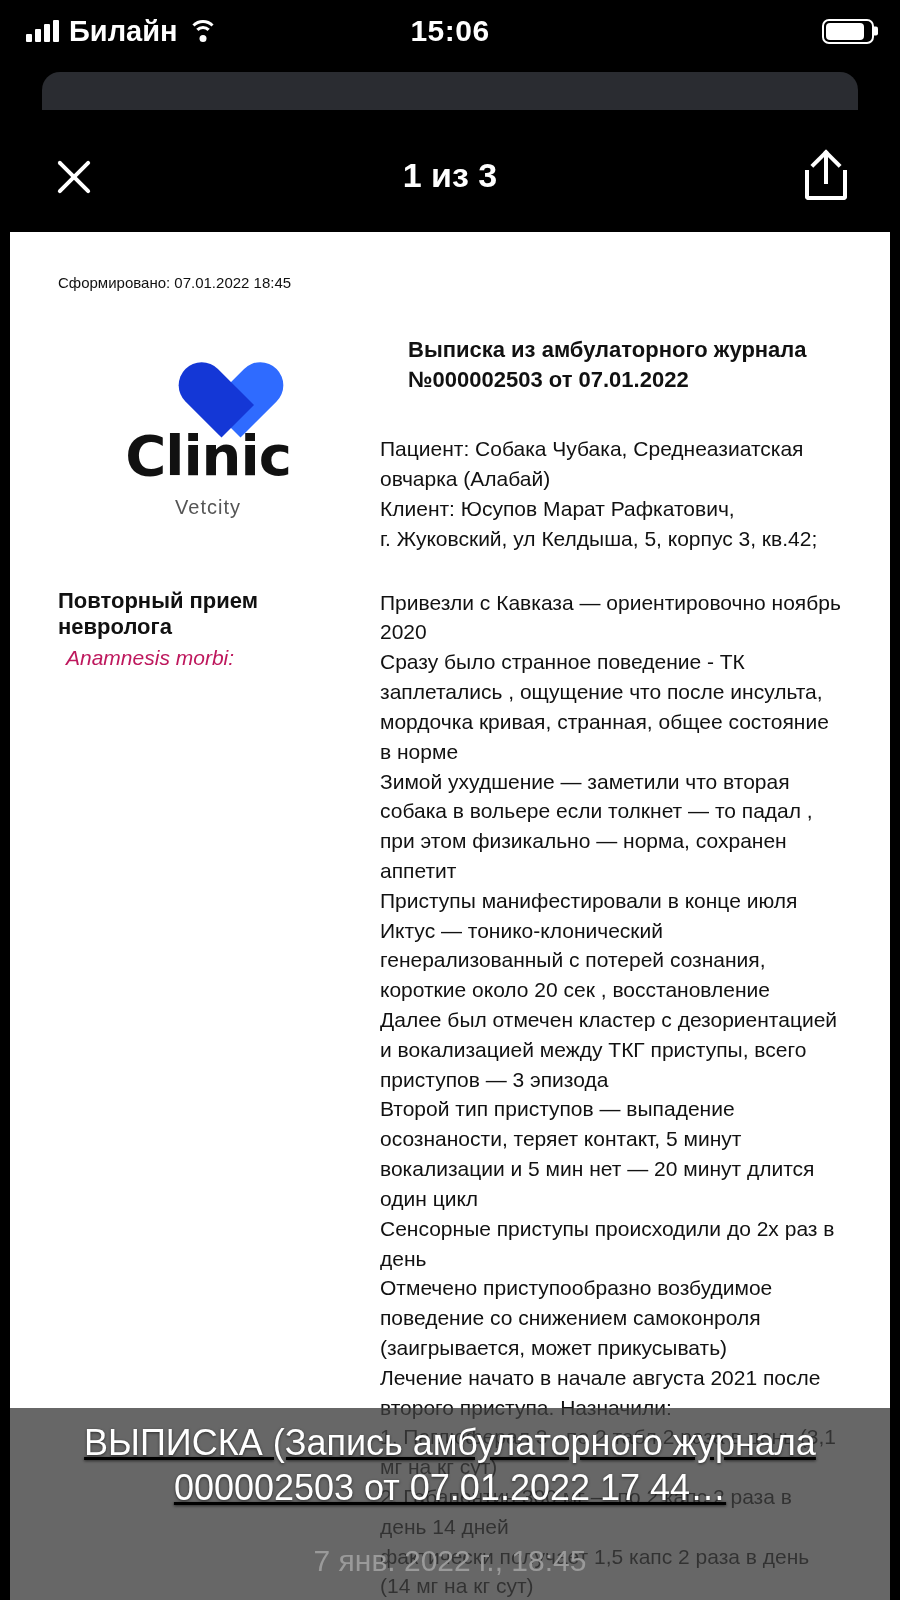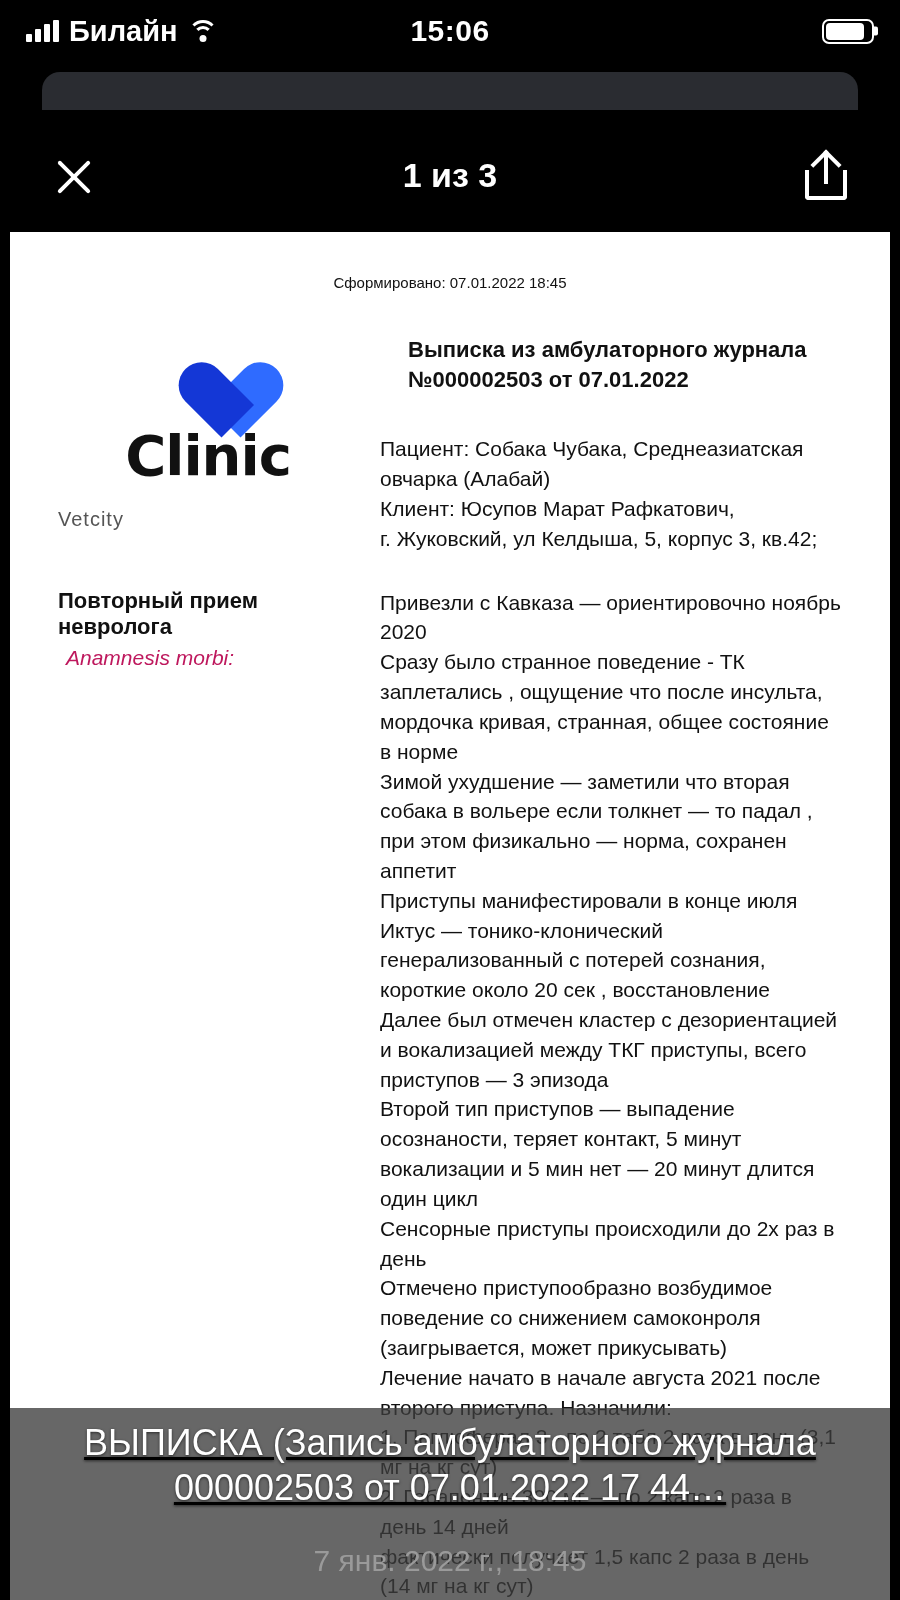--- a/index.html
+++ b/index.html
@@ -110,41 +110,41 @@
   
   .doc {
     position: absolute; top: 232px; left: 10px; right: 10px; bottom: 0;
     background: #fff;
     overflow: hidden;
     padding: 0;
   }
   .doc-inner { padding: 42px 48px 0 48px; position: relative; }
 
   .formed {
-    text-align: center; font-size: 15px; color: #111; margin-bottom: 26px;
+    text-align: left; font-size: 15px; color: #111; margin-bottom: 26px;
   }
 
   .head-row { display: flex; align-items: flex-start; }
   .logo-col { width: 300px; flex: 0 0 300px; padding-top: 14px; }
   .logo-heart { width: 100%; display: flex; justify-content: center; }
   .heart {
     position: relative; width: 90px; height: 78px;
   }
   .heart::before, .heart::after {
     content: ""; position: absolute; top: 0; width: 46px; height: 74px;
     border-radius: 46px 46px 0 0;
   }
   .heart::before { left: 45px; background: #2f6bff; transform: rotate(45deg); transform-origin: 0 100%; }
   .heart::after { left: 45px; background: #1437d6; transform: rotate(-45deg); transform-origin: 100% 100%; }
   .logo-text {
     text-align: center; font-size: 56px; font-weight: 700; color: #111;
     letter-spacing: -1px; margin-top: 14px; font-family: "DejaVu Sans", sans-serif;
   }
   .logo-sub {
-    font-size: 20px; color: #555; margin-top: 20px; letter-spacing: 1px;
+    text-align: center; font-size: 20px; color: #555; margin-top: 8px; letter-spacing: 1px;
   }
 
   .body-col { flex: 1; padding-left: 22px; }
   .doc-title {
     font-size: 22px; font-weight: 700; color: #111; line-height: 1.35;
     margin-top: 18px;
     margin-left: 28px;
   }
   .patient-block {
     margin-top: 40px; font-size: 21px; color: #111; line-height: 1.42;

